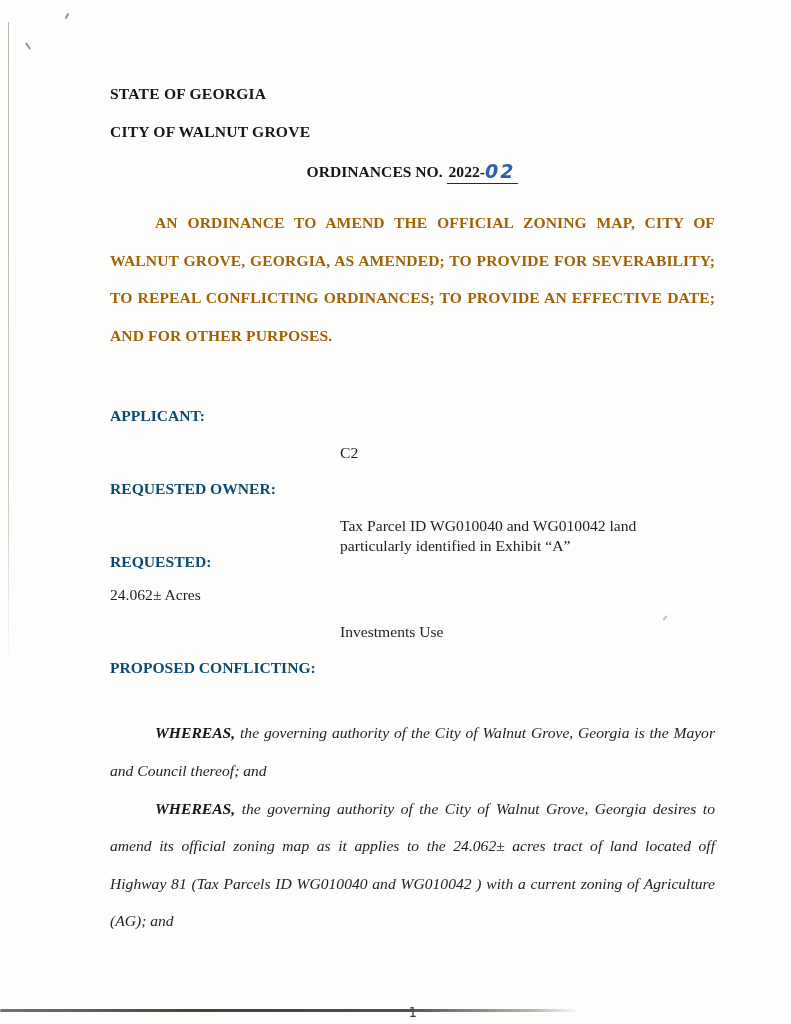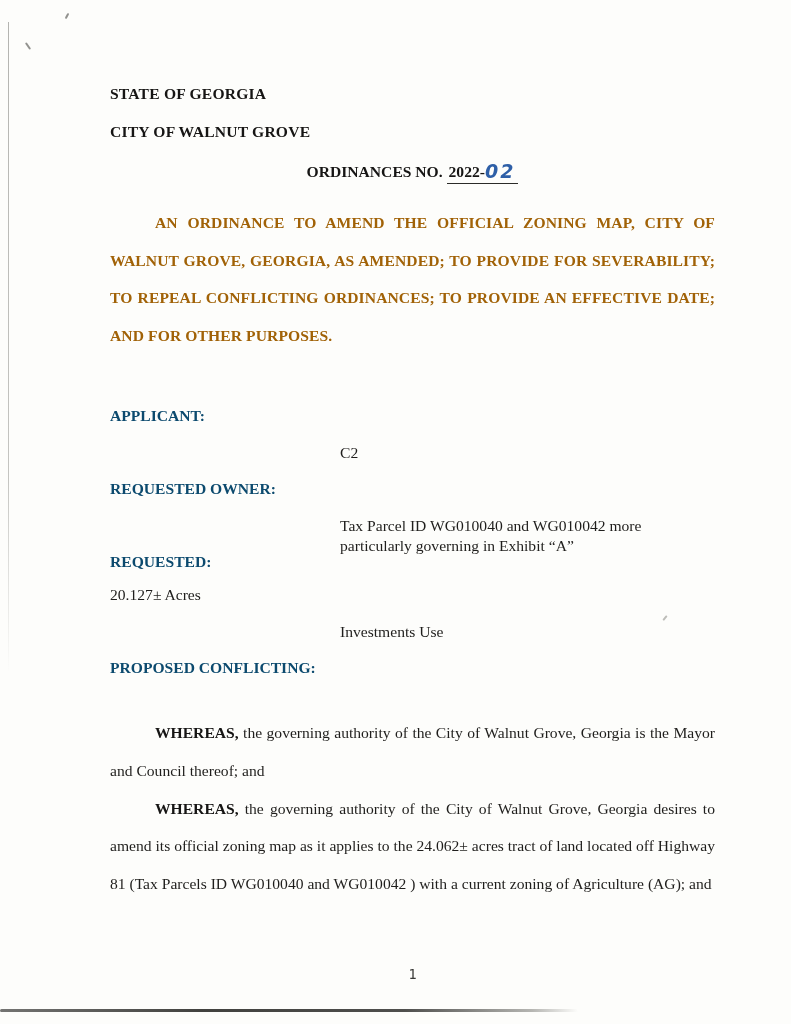--- a/index.html
+++ b/index.html
@@ -69,21 +69,21 @@
   .field-label {
     flex: 0 0 230px;
     font-weight: bold;
     color: #0c4a6e;
     margin-top: 36px;
   }
   .field-value {
     flex: 1 1 auto;
     max-width: 360px;
   }
-  .whereas-block { margin-top: 36px; }
+  .whereas-block { margin-top: 36px; font-style: italic; }
   .whereas-para {
     text-align: justify;
     text-indent: 45px;
     line-height: 37.6px;
     margin: 0;
   }
   .whereas-lead { font-weight: bold; color: #161514; }
   .page-number {
     margin-top: 62px;
     text-align: center;
@@ -149,24 +149,24 @@
     <div class="fields">
       <div class="field-row">
         <span class="field-label">APPLICANT:</span>
       </div>
       <div class="field-row">
         <span class="field-label">REQUESTED OWNER:</span>
         <span class="field-value">C2</span>
       </div>
       <div class="field-row tight">
         <span class="field-label">REQUESTED:</span>
-        <span class="field-value">Tax Parcel ID WG010040 and WG010042 more particularly governing in Exhibit “A”</span>
+        <span class="field-value">Tax Parcel ID WG010040 and WG010042 land particularly identified in Exhibit “A”</span>
       </div>
       <div class="field-row">
-        <span class="field-value">20.127± Acres</span>
+        <span class="field-value">24.062± Acres</span>
       </div>
       <div class="field-row">
         <span class="field-label">PROPOSED CONFLICTING:</span>
         <span class="field-value">Investments Use</span>
       </div>
     </div>
 
     <div class="whereas-block">
       <p class="whereas-para"><span class="whereas-lead">WHEREAS,</span><span> the governing authority of the City of Walnut Grove, Georgia is the Mayor and Council thereof; and</span></p>
       <p class="whereas-para"><span class="whereas-lead">WHEREAS,</span><span> the governing authority of the City of Walnut Grove, Georgia desires to amend its official zoning map as it applies to the 24.062± acres tract of land located off Highway 81 (Tax Parcels ID WG010040 and WG010042 ) with a current zoning of Agriculture (AG); and</span></p>

